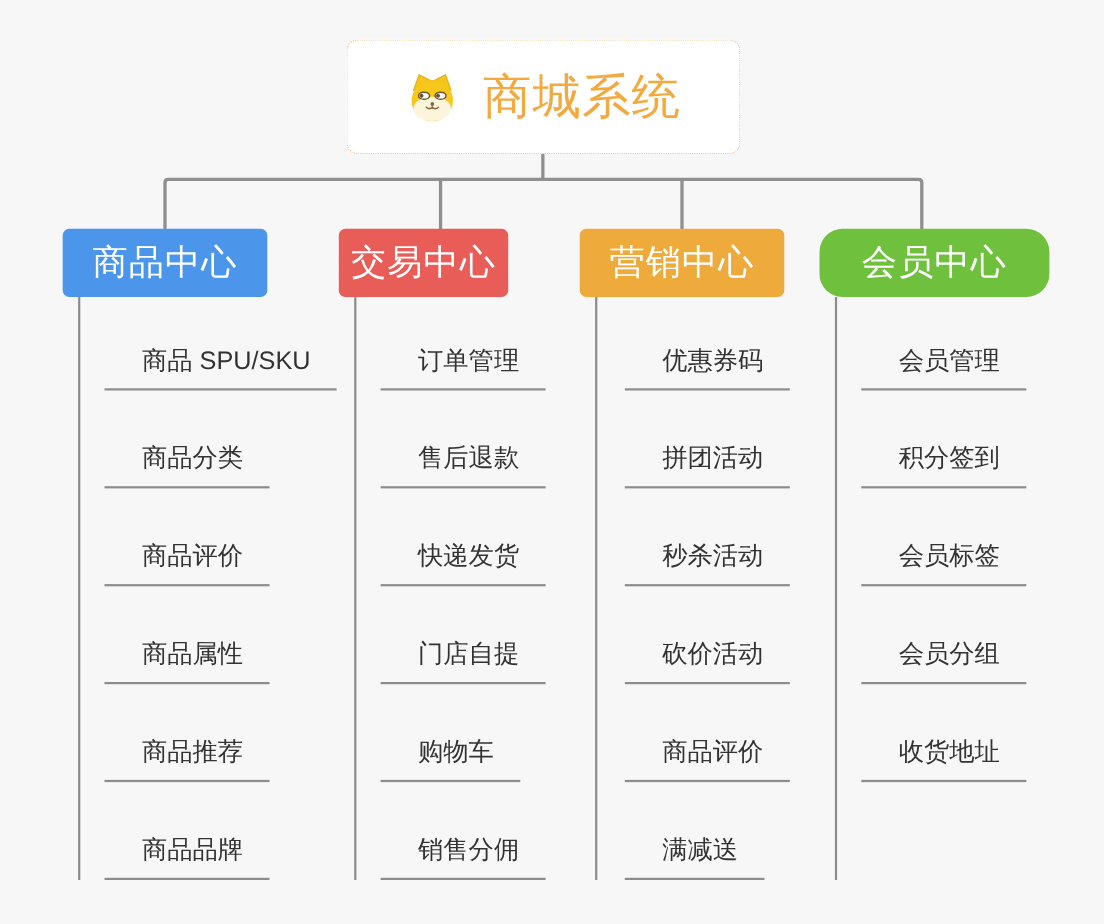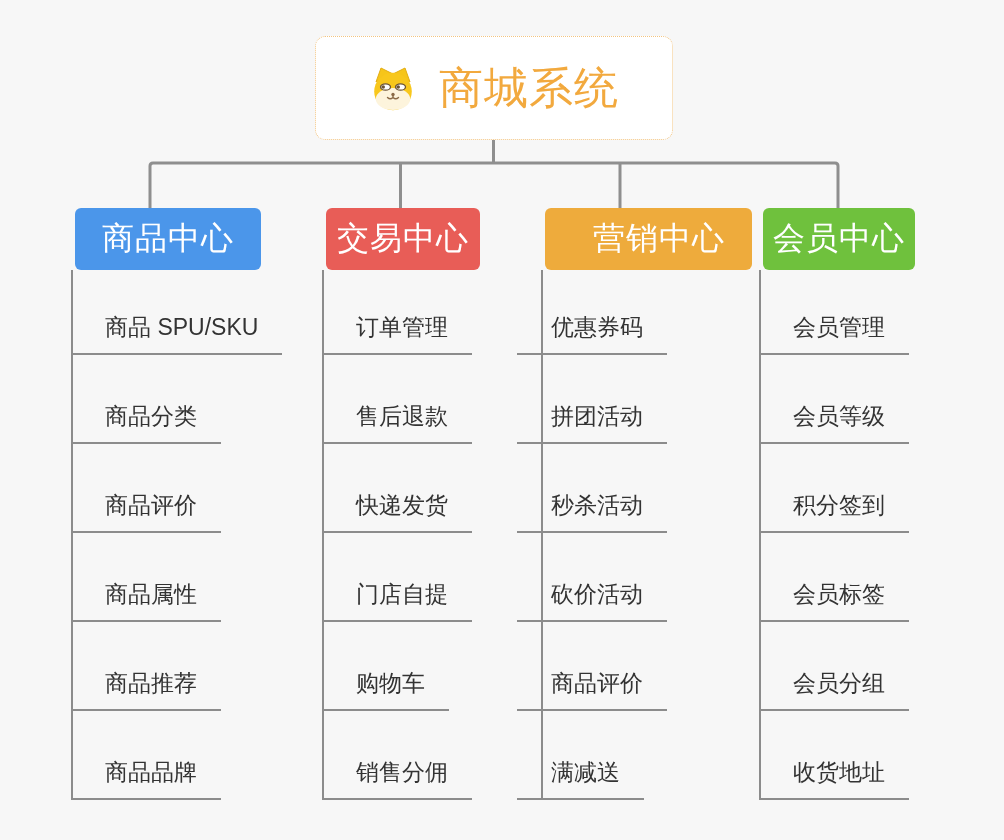--- a/index.html
+++ b/index.html
@@ -20,34 +20,33 @@
     box-sizing:border-box;cursor:pointer;
   }
   .root-title{font-size:44px;font-weight:500;letter-spacing:1px;}
 
   
   .branch-box{
     position:absolute;top:208px;width:186px;height:62px;
     border-radius:6px;display:flex;align-items:center;justify-content:center;
     color:#ffffff;font-size:32px;font-weight:400;letter-spacing:1px;
     cursor:pointer;
-    margin-left:18px;
   }
   .branch-product{left:57px;}
   .branch-trade{left:308px;width:154px;}
-  .branch-marketing{left:527px;padding-left:21px;}
-  .branch-member{left:745px;width:152px;}
+  .branch-marketing{left:527px;}
+  .branch-member{left:745px;width:209px;border-radius:21px;}
 
   
   .trunk{
     position:absolute;top:270px;width:2px;height:530px;background:#8c8c8c;
   }
 
   
-  .column{position:absolute;top:266px;}
+  .column{position:absolute;top:266px;padding-left:24px;}
   .row{height:89px;display:flex;align-items:flex-end;box-sizing:border-box;}
   .leaf{
     display:inline-block;white-space:nowrap;
     border-bottom:2px solid #8c8c8c;
     padding:0 24px 10px 34px;
     font-size:23px;color:#333333;
     cursor:pointer;
   }
 </style>
 </head>
@@ -126,21 +125,21 @@
         <span class="leaf">门店自提</span>
       </div>
     <div class="row">
         <span class="leaf">购物车</span>
       </div>
     <div class="row">
         <span class="leaf">销售分佣</span>
       </div>
   </div>
 
-  <div class="column" style="left:517px">
+  <div class="column" style="left:544px">
     <div class="row">
         <span class="leaf">优惠券码</span>
       </div>
     <div class="row">
         <span class="leaf">拼团活动</span>
       </div>
     <div class="row">
         <span class="leaf">秒杀活动</span>
       </div>
     <div class="row">
@@ -152,23 +151,20 @@
     <div class="row">
         <span class="leaf">满减送</span>
       </div>
   </div>
 
   <div class="column" style="left:759px">
     <div class="row">
         <span class="leaf">会员管理</span>
       </div>
     <div class="row">
-        <span class="leaf">会员等级</span>
-      </div>
-    <div class="row">
         <span class="leaf">积分签到</span>
       </div>
     <div class="row">
         <span class="leaf">会员标签</span>
       </div>
     <div class="row">
         <span class="leaf">会员分组</span>
       </div>
     <div class="row">
         <span class="leaf">收货地址</span>

